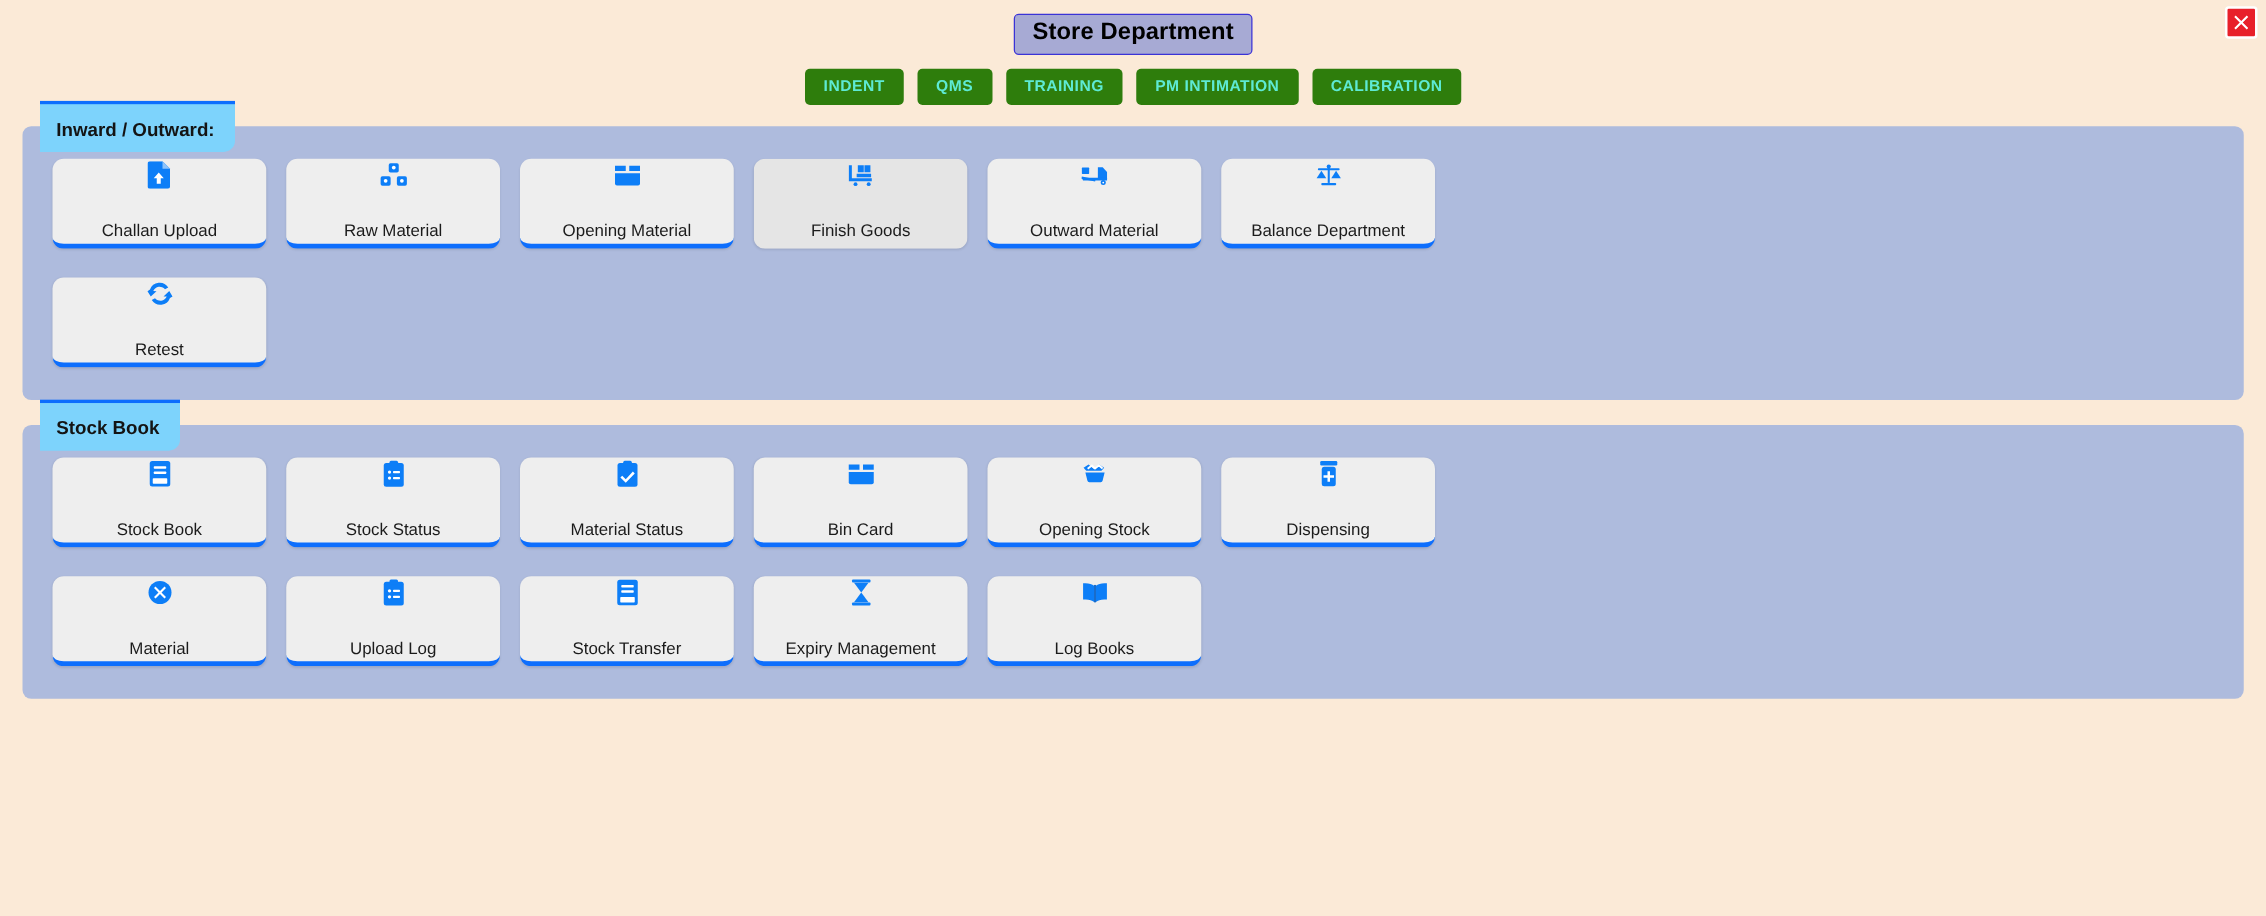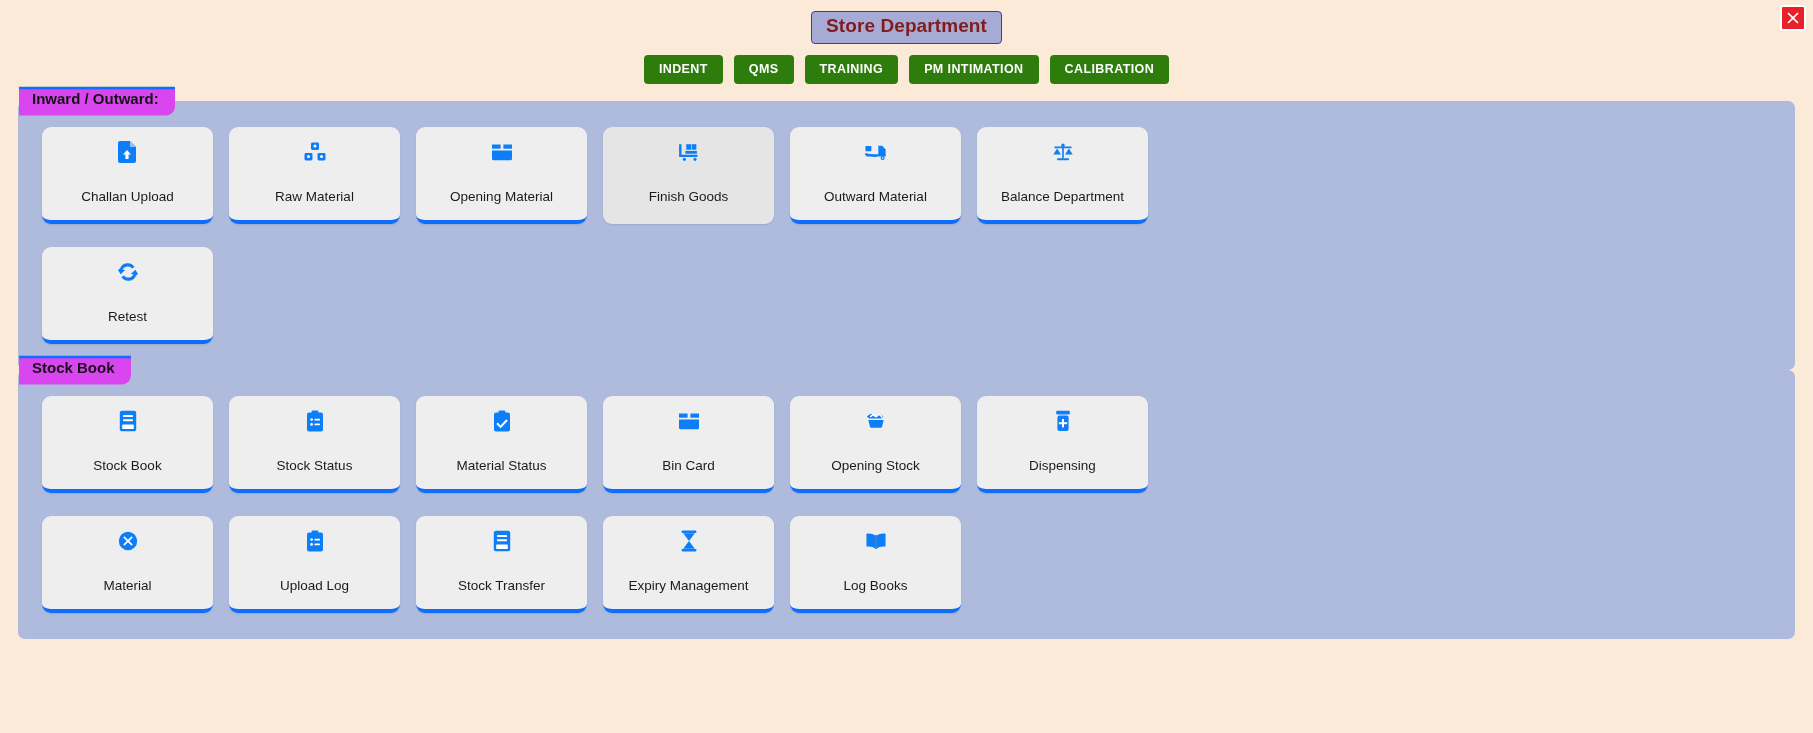--- a/index.html
+++ b/index.html
@@ -39,87 +39,87 @@
   .title-wrap {
     width: 100%;
     display: flex;
     justify-content: center;
     padding-top: 11px;
   }
   .page-title {
     background: #a7aad4;
     border: 1.5px solid #3b33d6;
     border-radius: 4px;
-    color: #7f1d1d;
+    color: #000000;
     font-size: 19px;
     font-weight: bold;
     padding: 4px 14px 6px 14px;
     letter-spacing: .1px;
     line-height: 1.1;
   }
 
   
   .topnav {
     width: 100%;
     display: flex;
     justify-content: center;
     gap: 11px;
     margin-top: 11px;
   }
   .nav-btn {
     background: #2e7d0c;
-    color: #ffffff;
+    color: #5eead4;
     font-size: 12.5px;
     font-weight: bold;
     letter-spacing: .4px;
     border: none;
     border-radius: 4px;
     padding: 7px 15px 8px 15px;
     cursor: pointer;
     white-space: nowrap;
     font-family: "Liberation Sans", sans-serif;
   }
 
   
   .panel {
     position: relative;
     margin: 0 18px;
     background: #aebbdd;
     border-radius: 7px;
     padding: 26px 24px 26px 24px;
   }
   .panel-inward { margin-top: 17px; }
-  .panel-stock  { }
+  .panel-stock  { margin-top: 20px; }
 
   .panel-tab {
     position: absolute;
     top: 0;
-    left: 1px;
+    left: 14px;
     transform: translateY(-50%);
-    background: #d946ef;
+    background: #7dd3fc;
     border-top: 3px solid #0d6efd;
     border-radius: 0 0 9px 0;
     color: #141414;
     font-size: 15px;
     font-weight: bold;
-    padding: 0 16px 9px 13px;
+    padding: 12px 16px 9px 13px;
     white-space: nowrap;
     z-index: 5;
   }
 
   .card-row {
     display: flex;
     gap: 16px;
   }
   .card-row + .card-row { margin-top: 23px; }
 
   
   .card {
     width: 171px;
-    height: 97px;
+    height: 72px;
     background: #eeeeee;
     border-radius: 9px;
     border-bottom: 4px solid #0d6efd;
     display: flex;
     flex-direction: column;
     align-items: center;
     justify-content: center;
     gap: 27px;
     cursor: pointer;
     box-shadow: 0 1px 2px rgba(0,0,0,.10);

